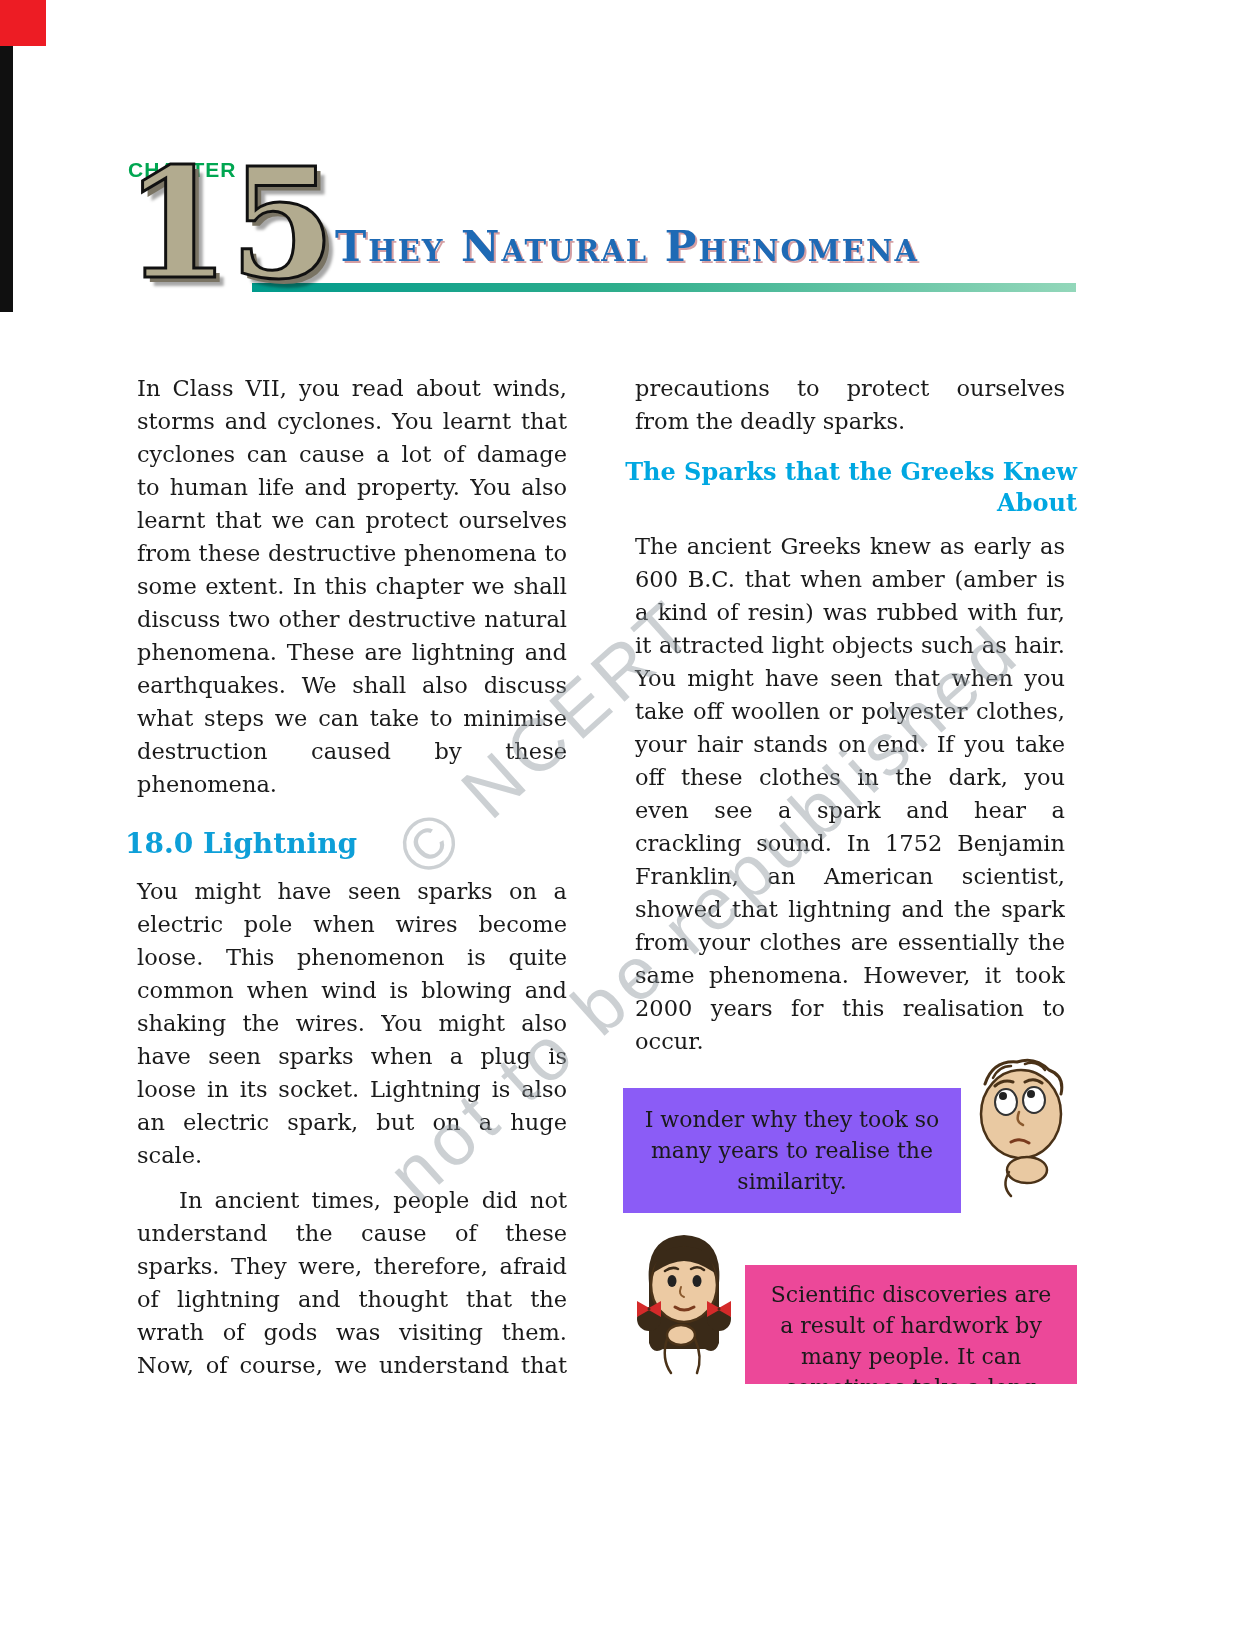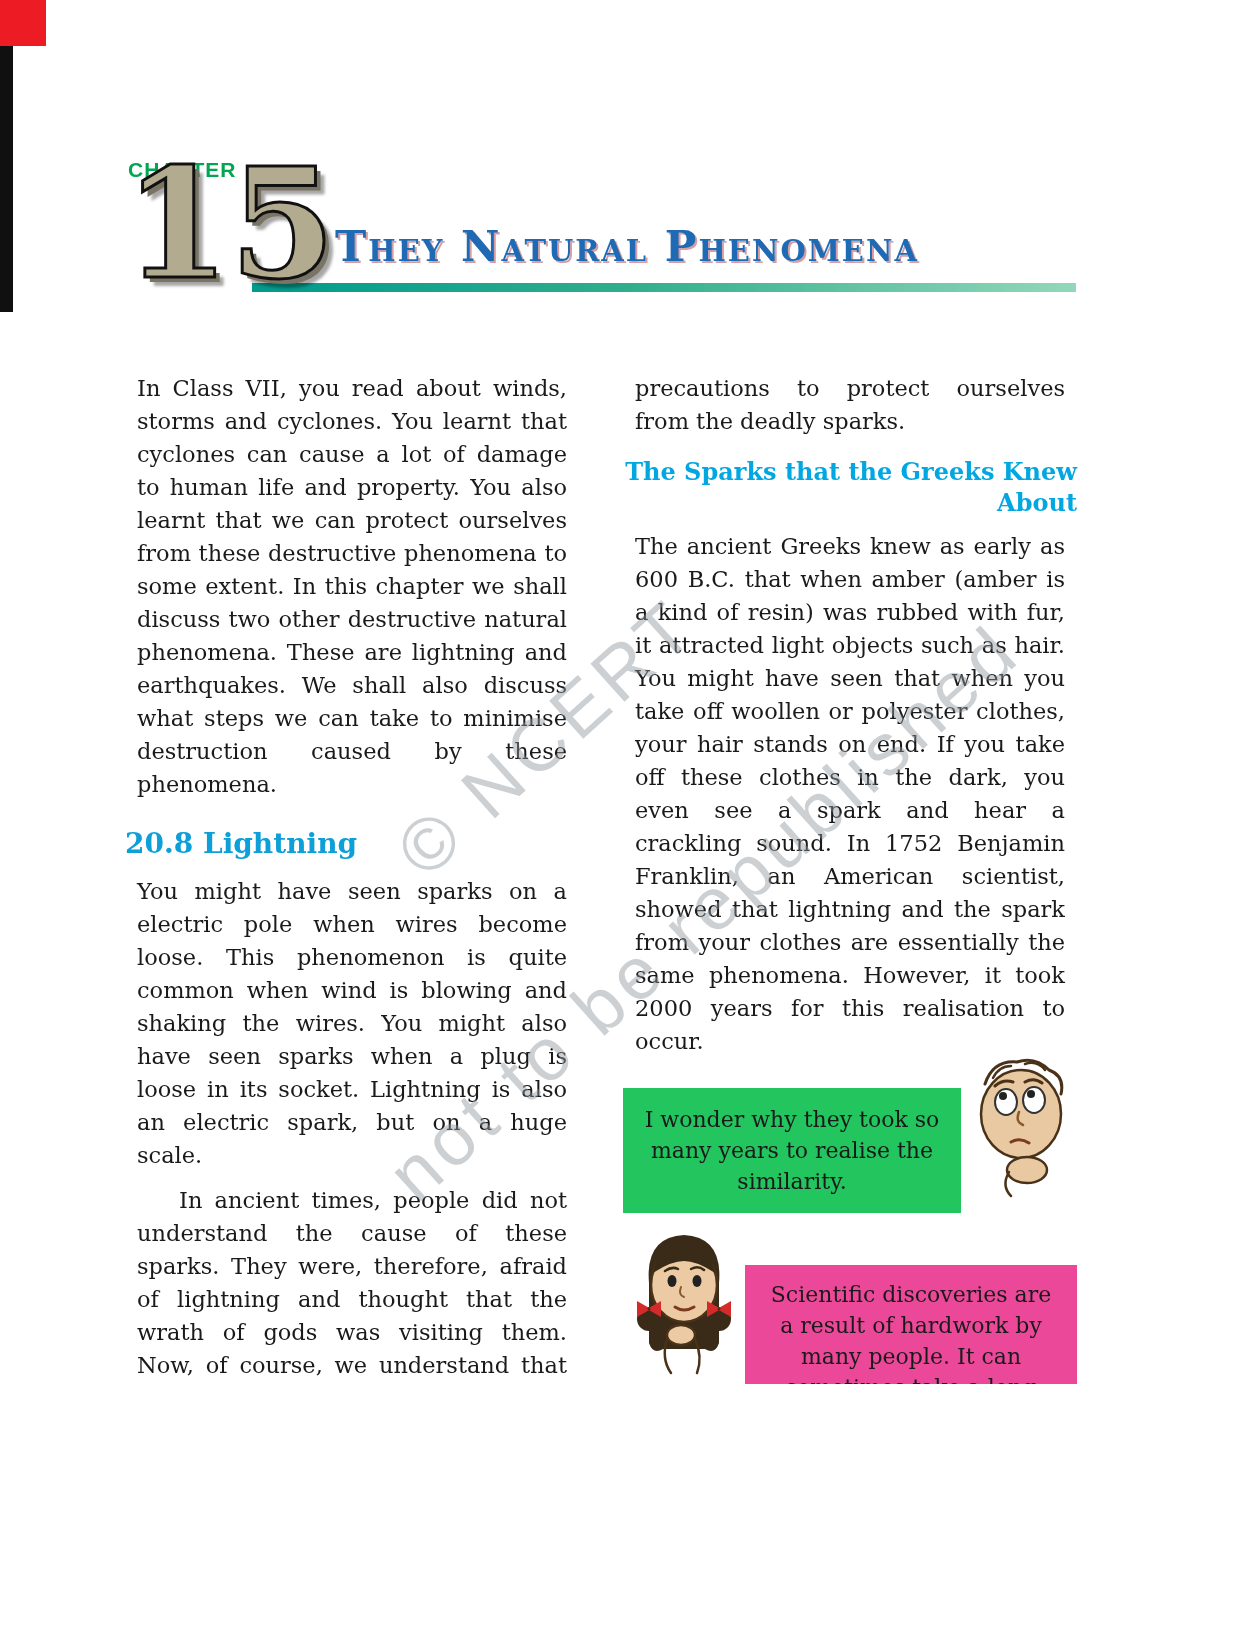--- a/index.html
+++ b/index.html
@@ -72,21 +72,21 @@
   }
   .sub-heading {
     margin:18px 0 10px 0;
     font-size:24px; line-height:1.3; font-weight:bold;
     color:#00a7e1; text-align:right;
   }
 
   
   .thought-row { display:flex; align-items:flex-start; margin:30px 0 6px 0; }
   .thought-box {
-    background:#22c55e; flex:1; padding:16px 20px;
+    background:#8b5cf6; flex:1; padding:16px 20px;
     text-align:center; font-size:22px; line-height:31px;
   }
   .thinker-art { width:112px; height:148px; margin:-34px 0 0 4px; flex:none; }
 
   .info-row { display:flex; align-items:flex-start; margin:6px 0 18px 0; }
   .girl-art { width:122px; height:176px; margin-top:4px; flex:none; }
   .info-box {
     background:#ec4899; flex:1; padding:14px 18px;
     text-align:center; font-size:22px; line-height:31px; margin-top:46px;
   }
@@ -112,21 +112,21 @@
 
   <div class="watermark">
     <div>© NCERT</div>
     <div>not to be republished</div>
   </div>
 
   <div class="columns">
 
     <div class="col">
       <p>In Class VII, you read about winds, storms and cyclones. You learnt that cyclones can cause a lot of damage to human life and property. You also learnt that we can protect ourselves from these destructive phenomena to some extent. In this chapter we shall discuss two other destructive natural phenomena. These are lightning and earthquakes. We shall also discuss what steps we can take to minimise destruction caused by these phenomena.</p>
-      <h2 class="section-heading">20.8 Lightning</h2>
+      <h2 class="section-heading">18.0 Lightning</h2>
       <p>You might have seen sparks on a electric pole when wires become loose. This phenomenon is quite common when wind is blowing and shaking the wires. You might also have seen sparks when a plug is loose in its socket. Lightning is also an electric spark, but on a huge scale.</p>
       <p class="indent">In ancient times, people did not understand the cause of these sparks. They were, therefore, afraid of lightning and thought that the wrath of gods was visiting them. Now, of course, we understand that lightning is caused by the accumulation of charges in the clouds. We need not be afraid of lightning, but we have to take</p>
     </div>
 
     <div class="col">
       <p>precautions to protect ourselves from the deadly sparks.</p>
       <h3 class="sub-heading">The Sparks that the Greeks Knew About</h3>
       <p>The ancient Greeks knew as early as 600 B.C. that when amber (amber is a kind of resin) was rubbed with fur, it attracted light objects such as hair. You might have seen that when you take off woollen or polyester clothes, your hair stands on end. If you take off these clothes in the dark, you even see a spark and hear a crackling sound. In 1752 Benjamin Franklin, an American scientist, showed that lightning and the spark from your clothes are essentially the same phenomena. However, it took 2000 years for this realisation to occur.</p>
 
       <div class="thought-row">

